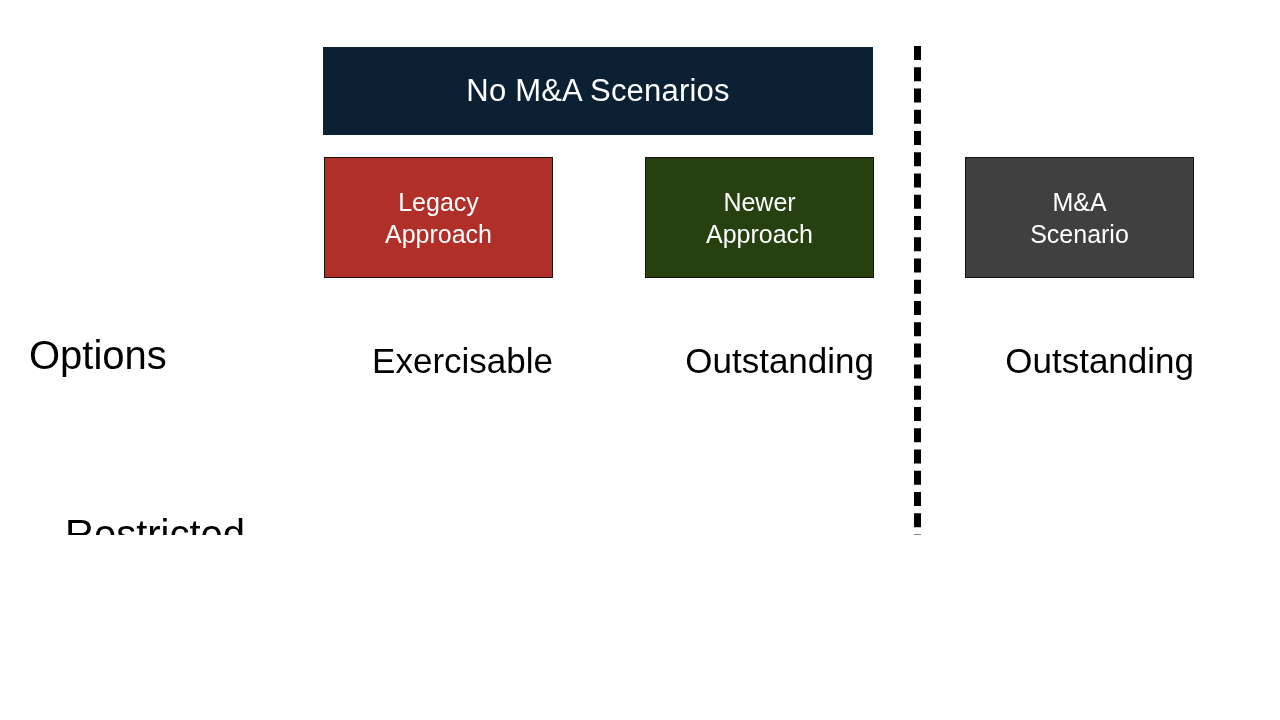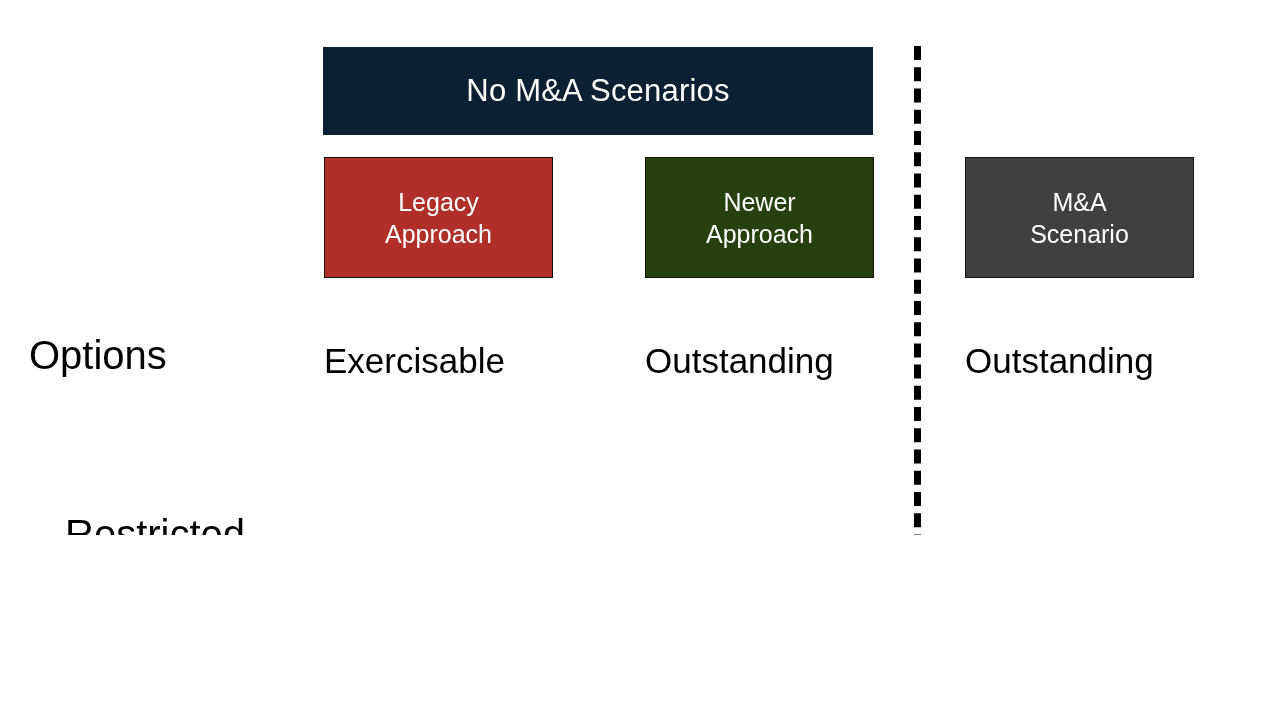--- a/index.html
+++ b/index.html
@@ -86,21 +86,21 @@
   }
   .row-label-options { top: 333px; }
   .row-label-rs      { top: 512px; margin-left: 36px; }
 
   
   .cell {
     position: absolute;
     font-size: 35px;
     font-weight: 400;
     color: #000000;
-    text-align: left;
+    text-align: right;
     line-height: 1.15;
   }
   .cell-r1c1 { left: 324px;  top: 341px; width: 229px; }
   .cell-r1c2 { left: 645px;  top: 341px; width: 229px; }
   .cell-r1c3 { left: 965px;  top: 341px; width: 229px; }
 
   .cell-r2c1 { left: 324px;  top: 520px; width: 229px; }
   .cell-r2c2 { left: 645px;  top: 520px; width: 229px; }
   .cell-r2c3 { left: 965px;  top: 520px; width: 229px; }
 </style>

